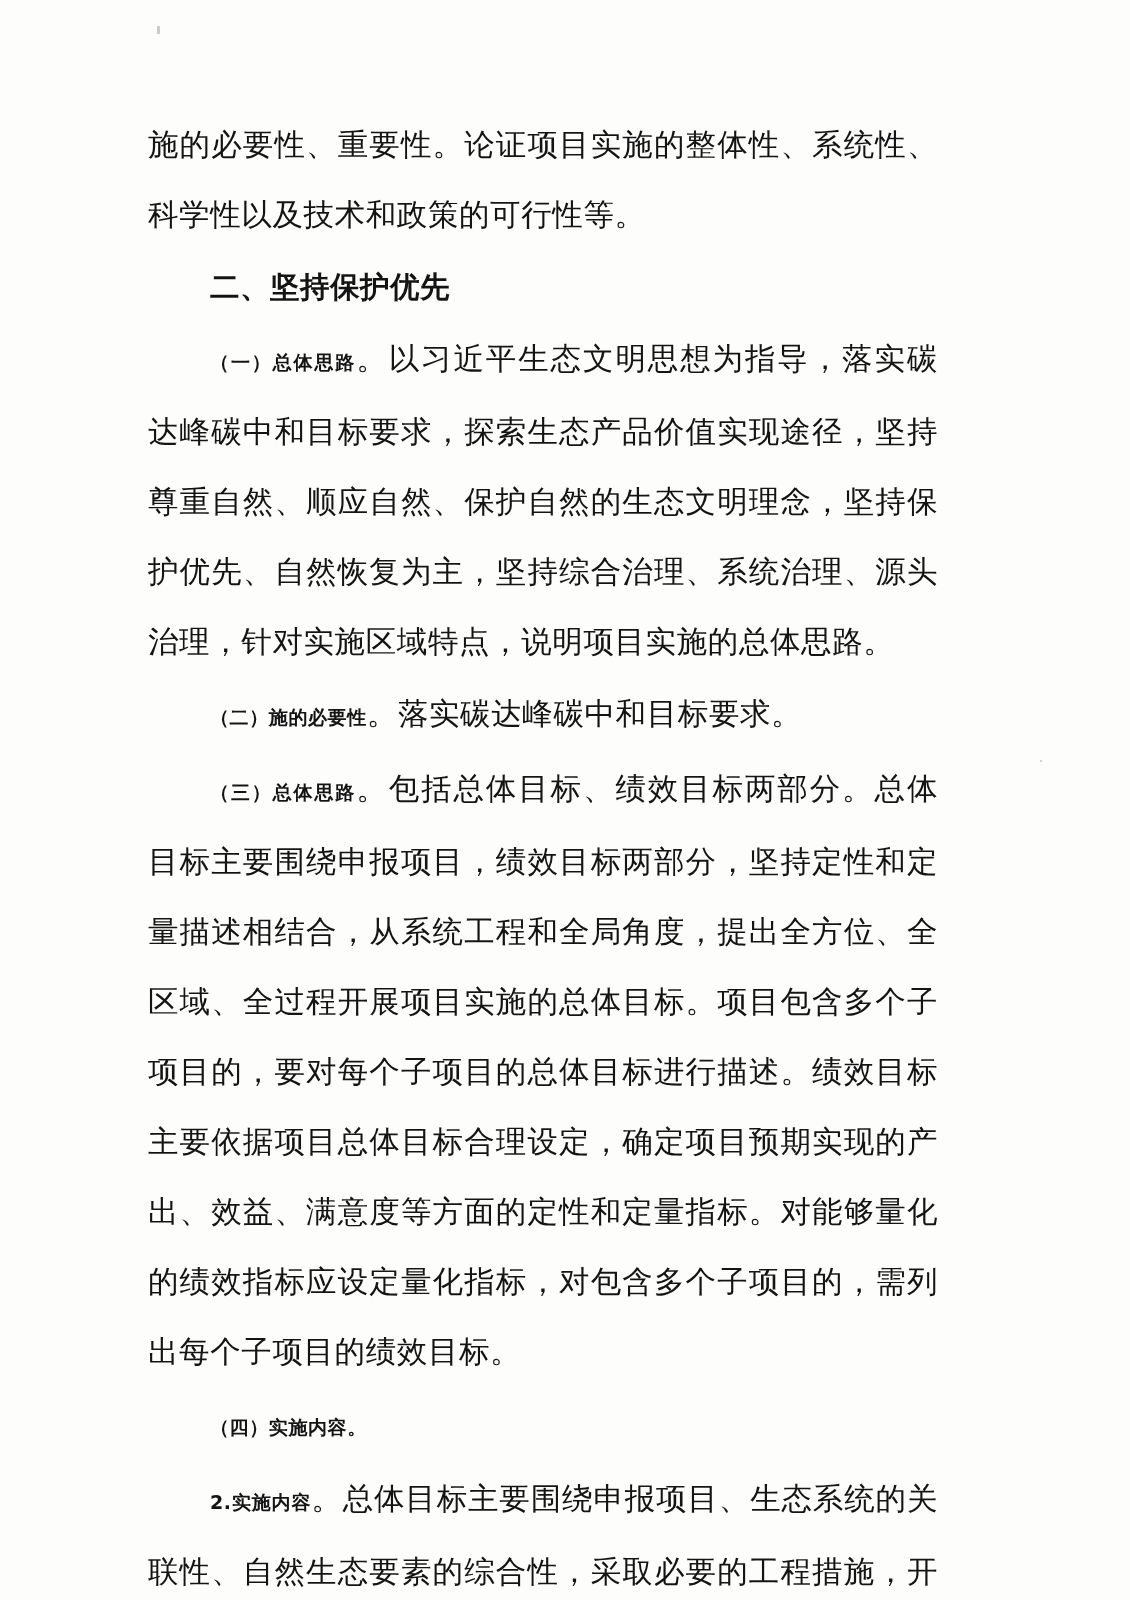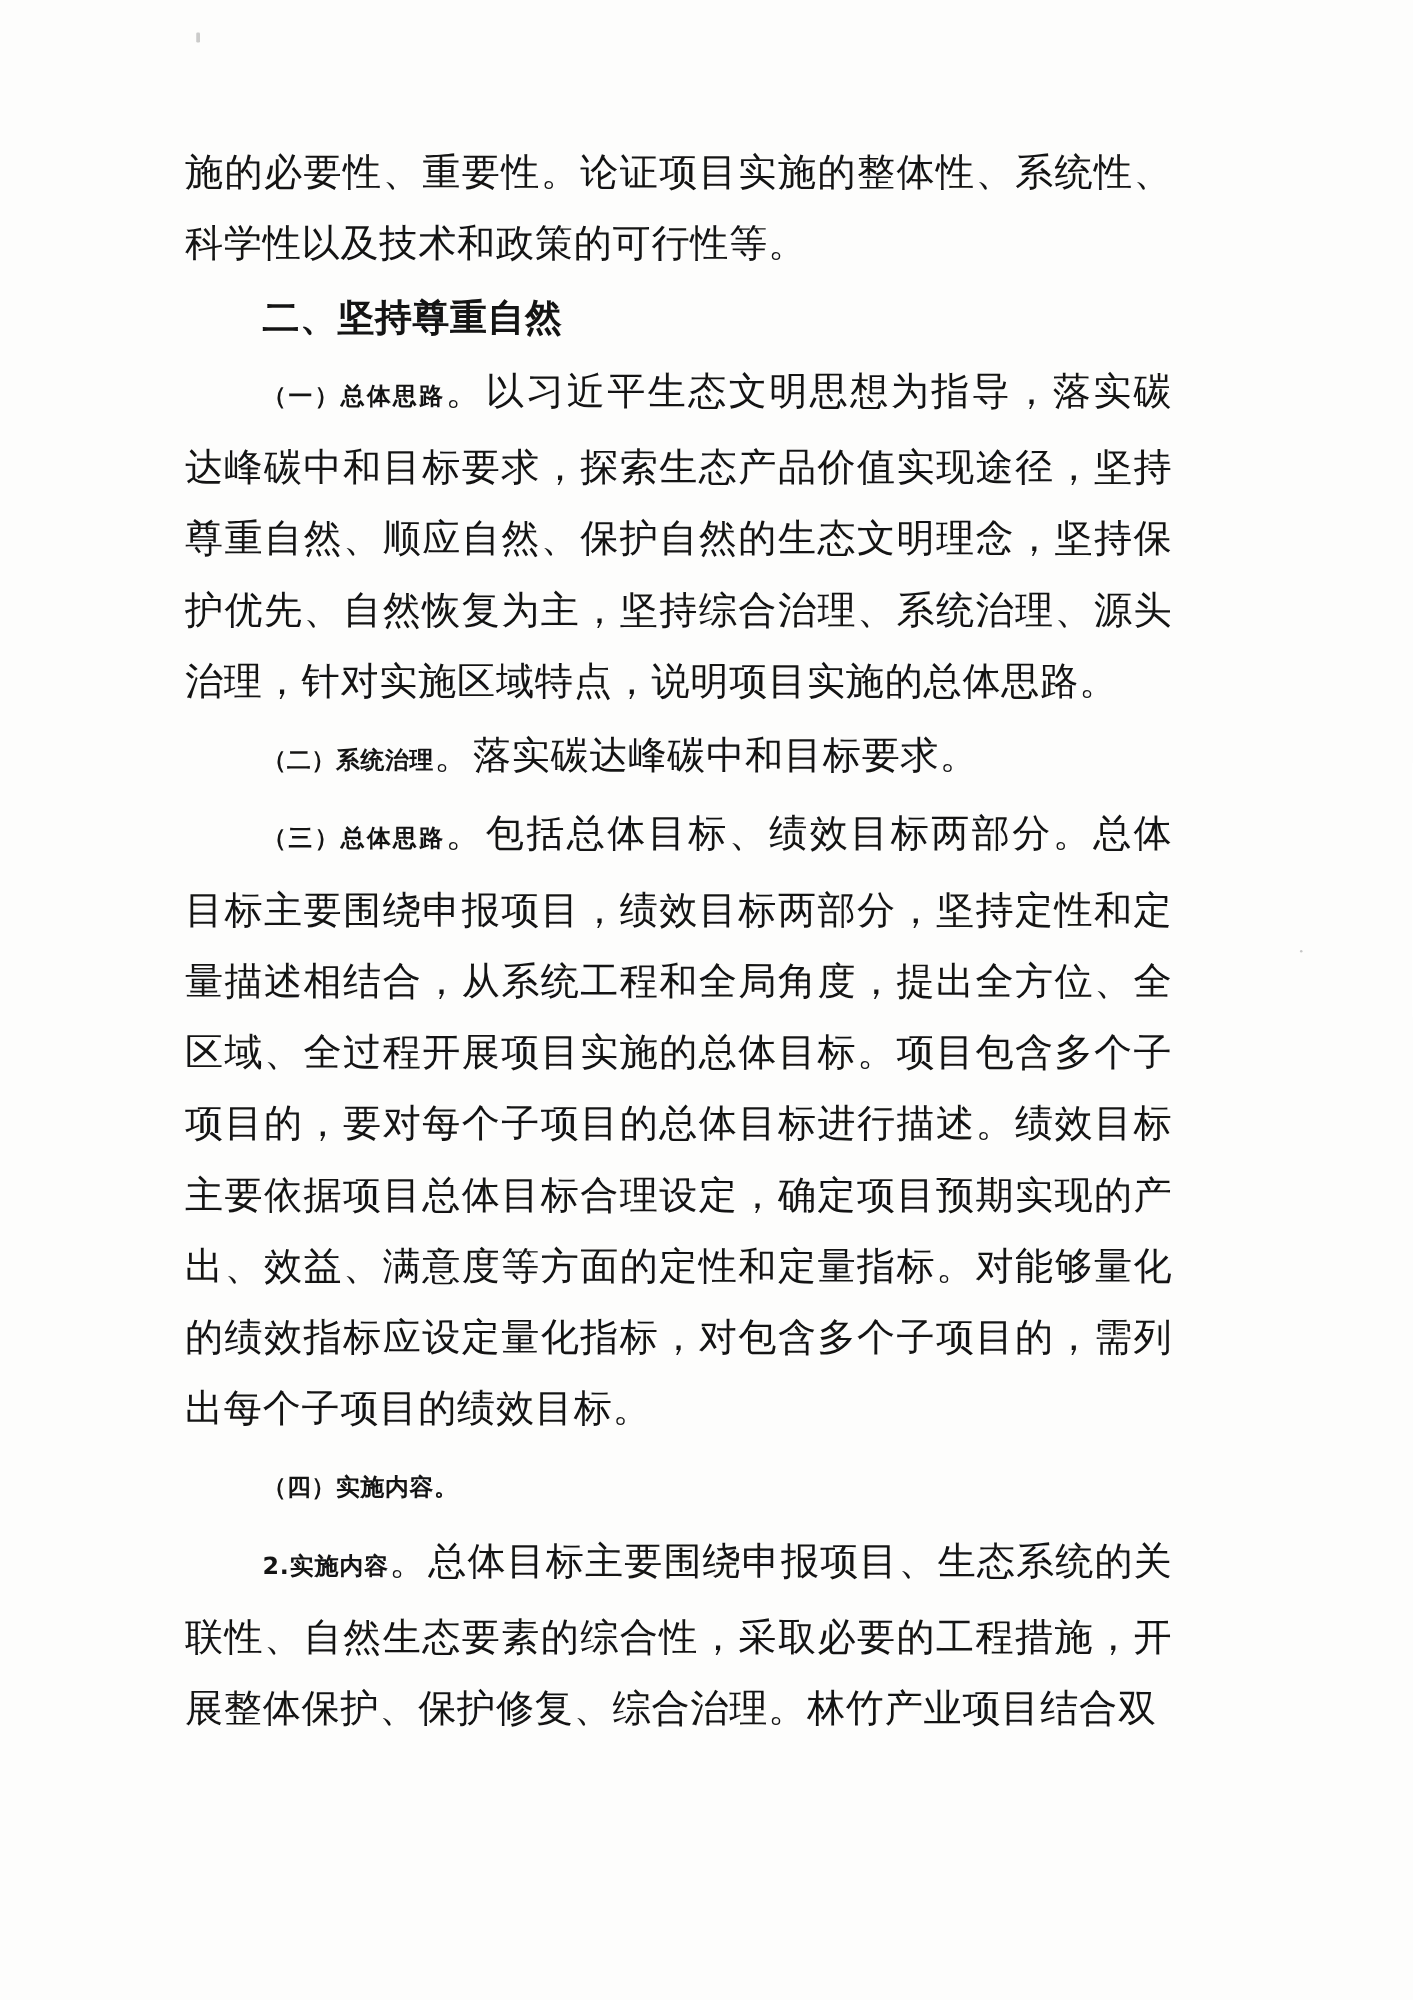--- a/index.html
+++ b/index.html
@@ -41,21 +41,21 @@
     left: 1040px;
     top: 760px;
     width: 2px;
     height: 2px;
     background: #c6c6c6;
     border-radius: 50%;
   }
   p {
     margin: 0 0 2px 0;
     font-size: 30.5px;
-    line-height: 57px;
+    line-height: 70px;
     letter-spacing: 0.6px;
     text-align: justify;
     text-justify: inter-ideograph;
     text-align-last: left;
     color: #141414;
   }
   p.indent {
     text-indent: 62px;
   }
   .heading {
@@ -77,29 +77,29 @@
   <div class="speck"></div>
   <div class="speck2"></div>
 
   <div class="page-inner">
 
     <p class="">
       <span>施的必要性、重要性。论证项目实施的整体性、系统性、科学性以及技术和政策的可行性等。</span>
     </p>
 
     <p class="indent">
-      <span class="heading">二、坚持尊重自然</span>
+      <span class="heading">二、坚持保护优先</span>
     </p>
 
     <p class="indent">
       <span class="lead">（一）总体思路</span><span>。以习近平生态文明思想为指导，落实碳达峰碳中和目标要求，探索生态产品价值实现途径，坚持尊重自然、顺应自然、保护自然的生态文明理念，坚持保护优先、自然恢复为主，坚持综合治理、系统治理、源头治理，针对实施区域特点，说明项目实施的总体思路。</span>
     </p>
 
     <p class="indent">
-      <span class="lead">（二）系统治理</span><span>。落实碳达峰碳中和目标要求。</span>
+      <span class="lead">（二）施的必要性</span><span>。落实碳达峰碳中和目标要求。</span>
     </p>
 
     <p class="indent">
       <span class="lead">（三）总体思路</span><span>。包括总体目标、绩效目标两部分。总体目标主要围绕申报项目，绩效目标两部分，坚持定性和定量描述相结合，从系统工程和全局角度，提出全方位、全区域、全过程开展项目实施的总体目标。项目包含多个子项目的，要对每个子项目的总体目标进行描述。绩效目标主要依据项目总体目标合理设定，确定项目预期实现的产出、效益、满意度等方面的定性和定量指标。对能够量化的绩效指标应设定量化指标，对包含多个子项目的，需列出每个子项目的绩效目标。</span>
     </p>
 
     <p class="indent">
       <span class="lead">（四）实施内容。</span><span></span>
     </p>
 

